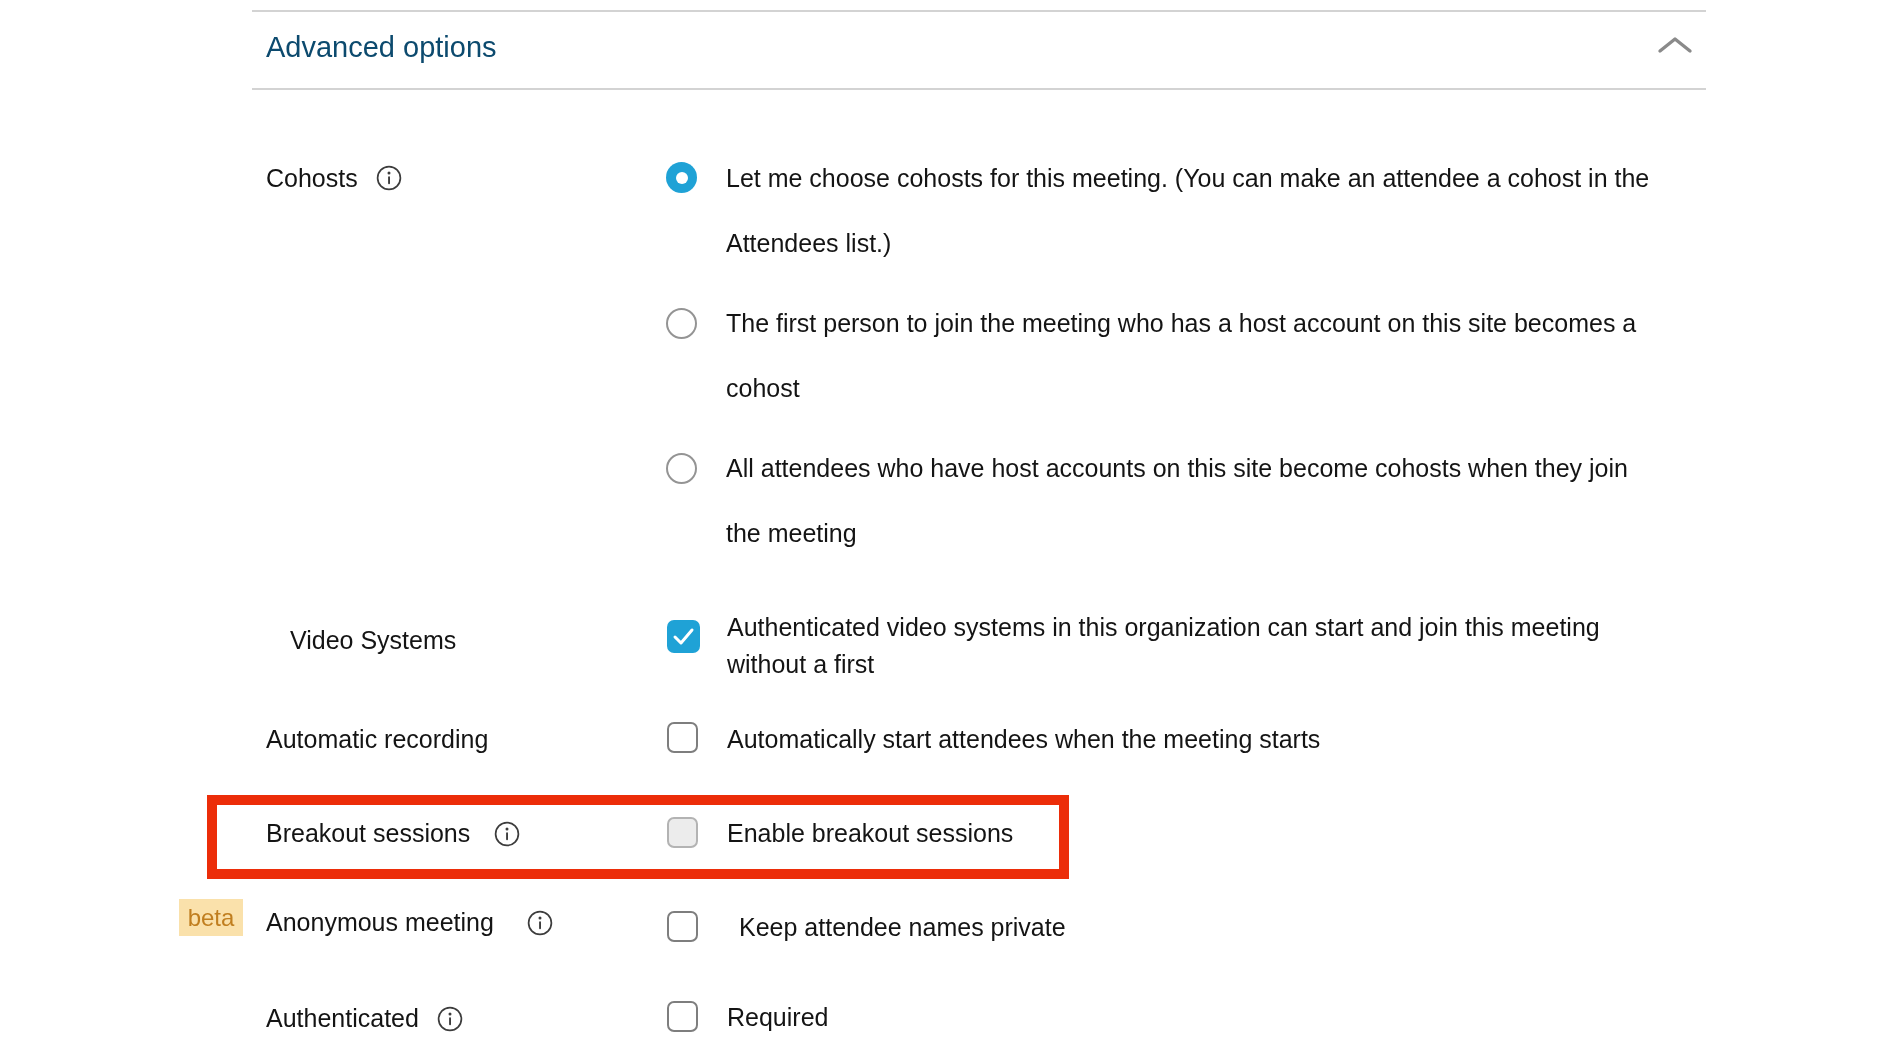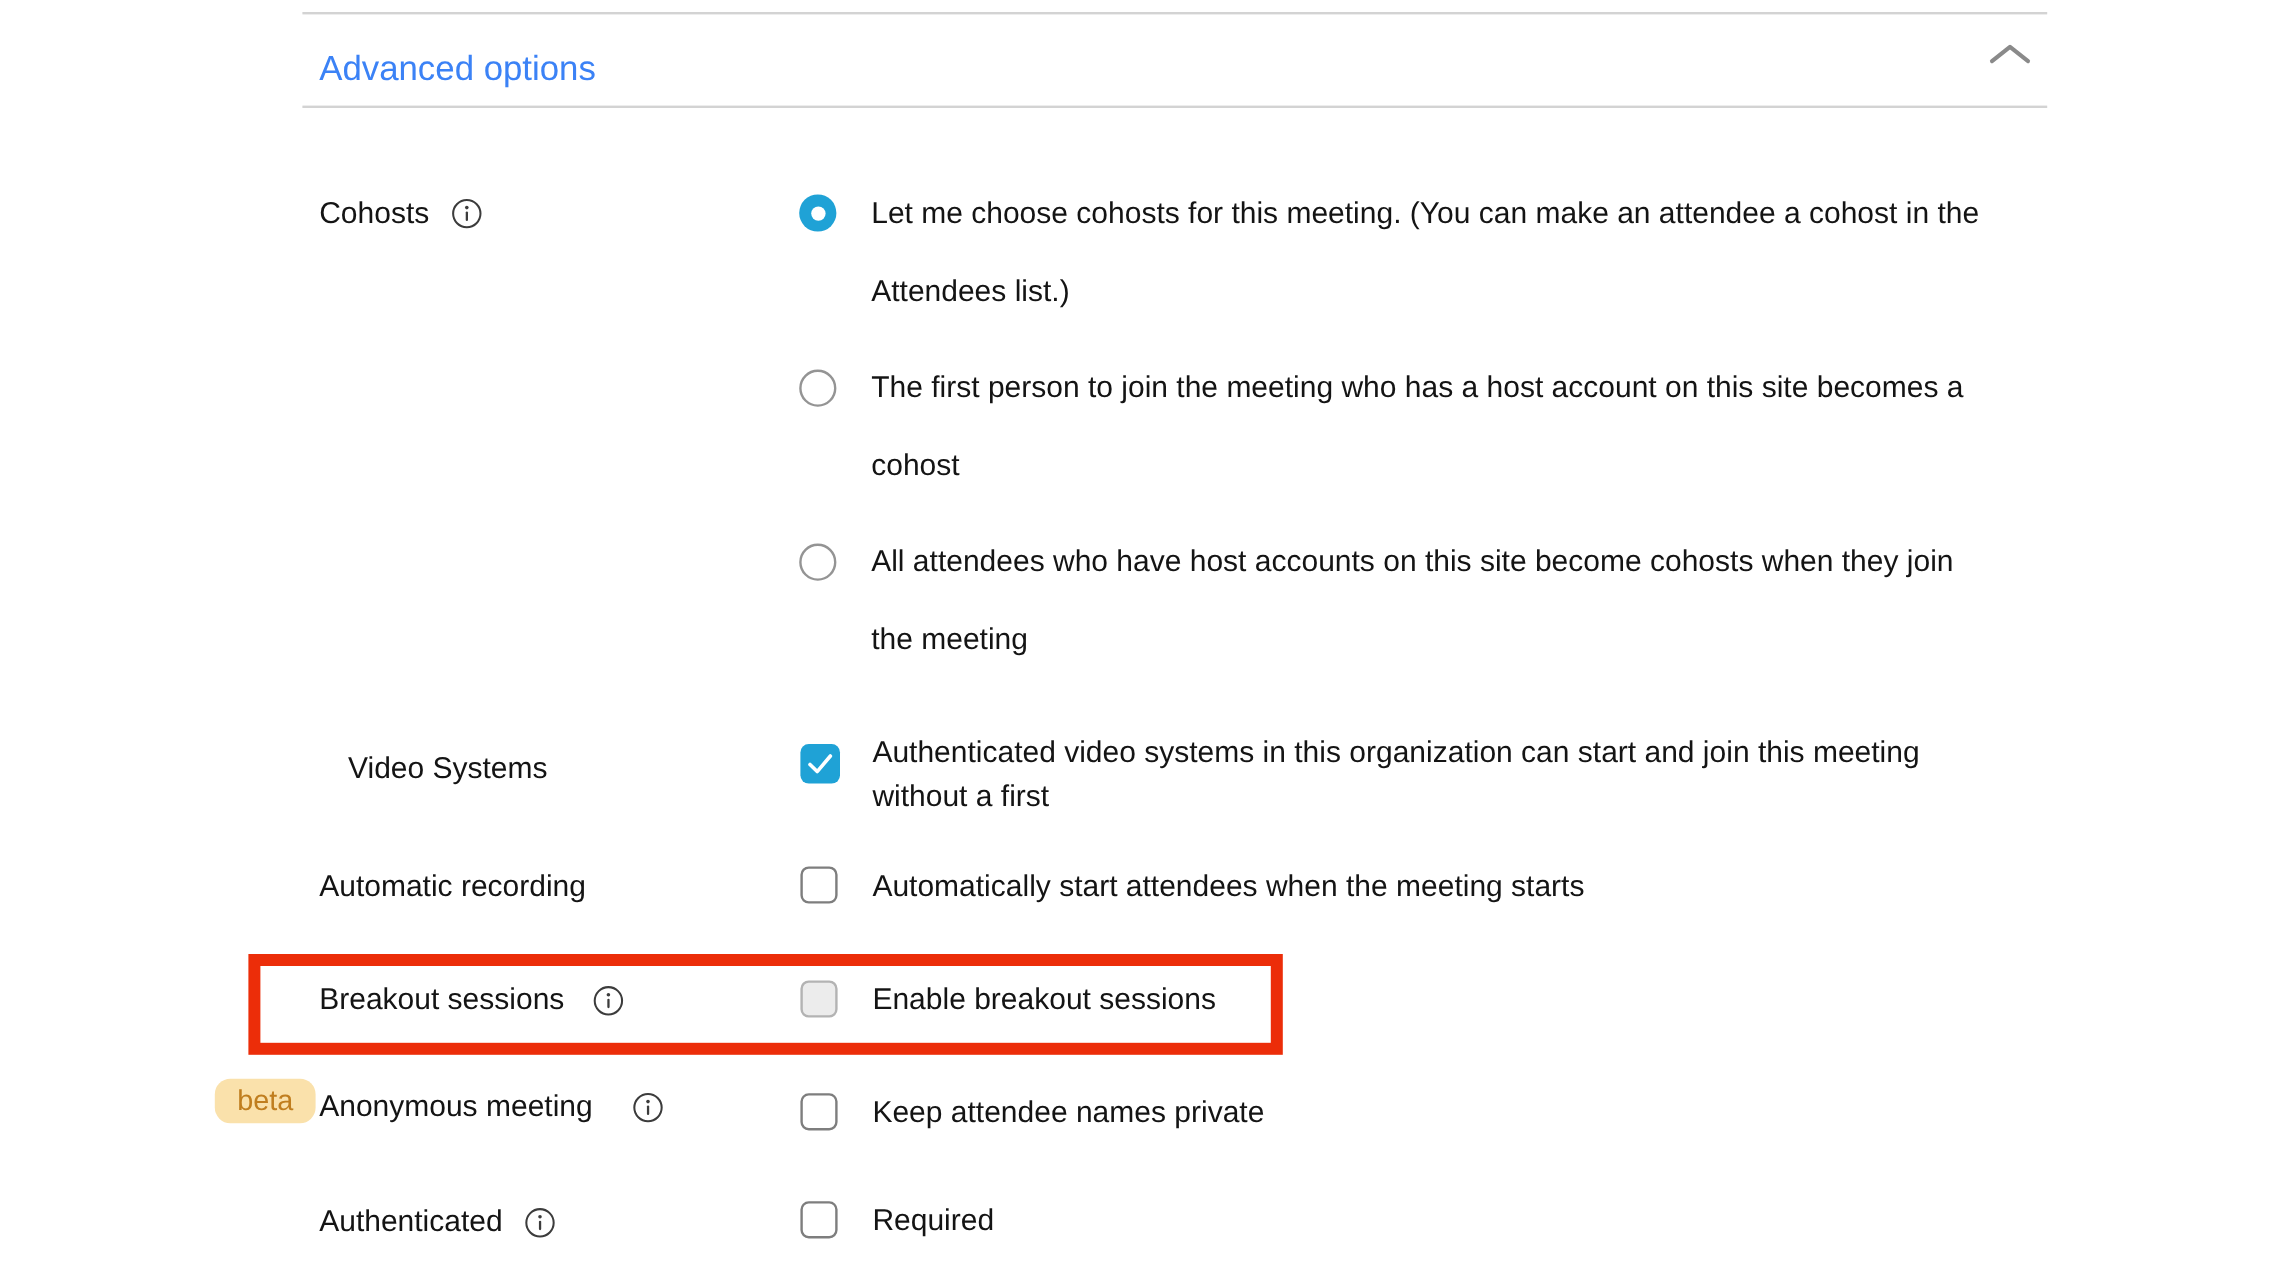--- a/index.html
+++ b/index.html
@@ -8,22 +8,22 @@
     width:1894px;height:1052px;
     background:#ffffff;
     font-family:"Liberation Sans", sans-serif;
     color:#141414;
     overflow:hidden;
   }
   .divider{position:absolute;left:252px;width:1454px;height:2px;background:#D3D3D3;}
   .divider.top{top:10px;}
   .divider.second{top:88px;}
   .section-title{
-    position:absolute;left:266px;top:42px;margin:0;
-    font-size:29px;font-weight:400;color:#3b82f6;cursor:pointer;white-space:nowrap;
+    position:absolute;left:266px;top:31px;margin:0;
+    font-size:29px;font-weight:400;color:#0c4a6e;cursor:pointer;white-space:nowrap;
   }
   .chevron{position:absolute;left:1656px;top:34px;cursor:pointer;}
   .row-label{position:absolute;left:266px;font-size:25px;line-height:31px;white-space:nowrap;}
   .lbl-cohosts{top:163px;}
   .lbl-video{top:625px;margin-left:24px;}
   .lbl-recording{top:724px;}
   .lbl-breakout{top:818px;}
   .lbl-anon{top:907px;}
   .lbl-reg{top:1003px;}
   .info-icon{position:absolute;width:26px;height:26px;cursor:pointer;}
@@ -57,29 +57,29 @@
   .cb.gray{background:#ECECEC;border-color:#B3B3B3;}
   .cb-video{top:620px;}
   .cb-recording{top:722px;}
   .cb-breakout{top:817px;}
   .cb-anon{top:911px;}
   .cb-reg{top:1001px;}
   .cb-text{position:absolute;left:727px;font-size:25px;line-height:31px;white-space:nowrap;cursor:pointer;}
   .cbt-video{top:609px;line-height:37px;}
   .cbt-recording{top:724px;}
   .cbt-breakout{top:818px;}
-  .cbt-anon{top:912px;}
+  .cbt-anon{top:912px;margin-left:12px;}
   .cbt-reg{top:1002px;}
   .red-box{
     position:absolute;left:207px;top:795px;width:862px;height:84px;
     border:10px solid #EC2D09;box-sizing:border-box;pointer-events:none;
   }
   .beta-badge{
-    position:absolute;left:179px;top:899px;width:84px;height:37px;
-    background:#FAE1AB;border-radius:13px;font-size:24px;color:#C07E1F;
+    position:absolute;left:179px;top:899px;width:64px;height:37px;
+    background:#FAE1AB;border-radius:0;font-size:24px;color:#C07E1F;
     display:flex;align-items:center;justify-content:center;
   }
 </style>
 </head>
 <body>
 
 <div class="screen">
 
   <div class="divider top"></div>
 

